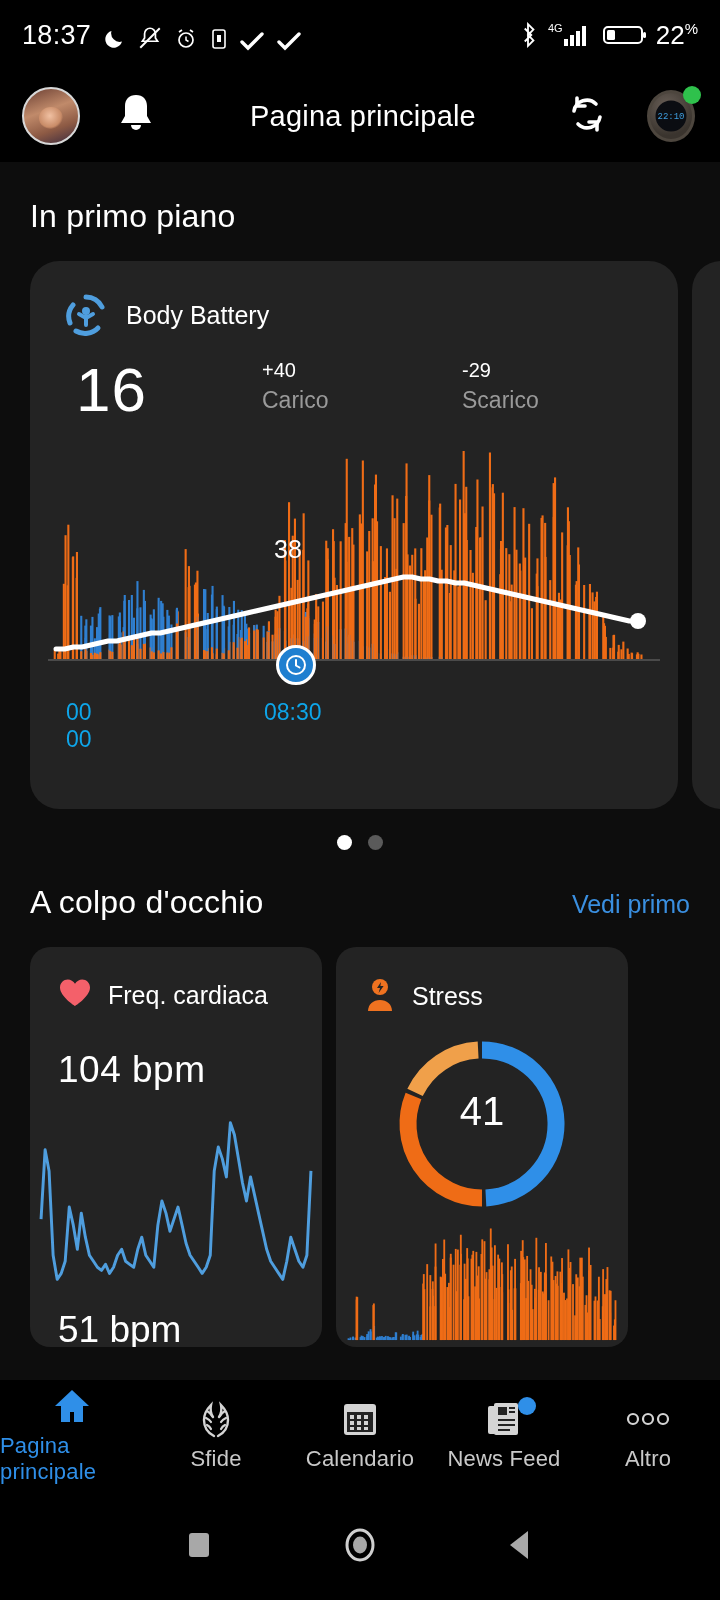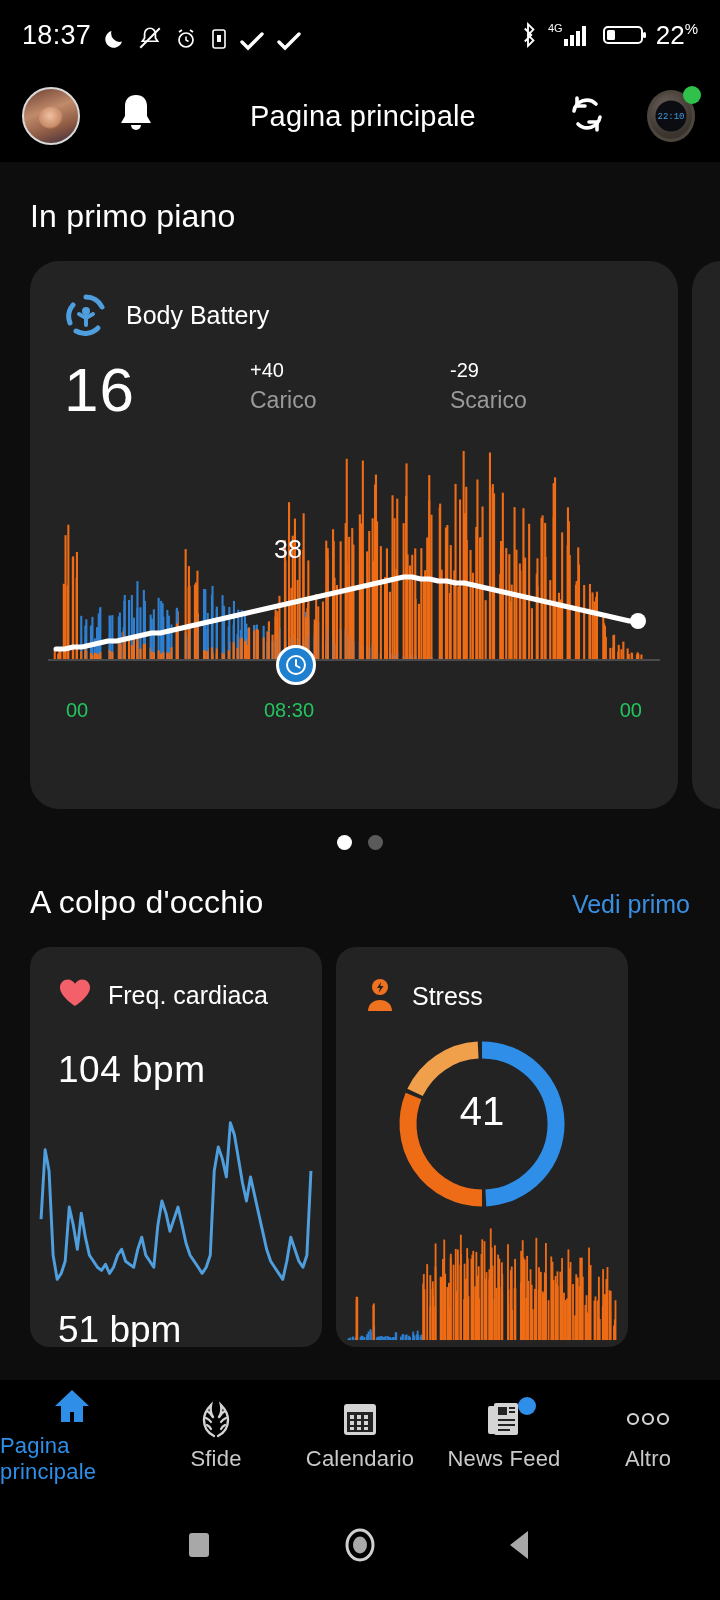--- a/index.html
+++ b/index.html
@@ -80,41 +80,41 @@
   .card {
     position:absolute; top:0; left:30px; width:648px; height:548px;
     background:#232323; border-radius:29px;
   }
   .card.peek { left:692px; width:648px; }
 
   .card-head { display:flex; align-items:center; gap:18px; padding:32px 0 0 34px; }
   .bb-icon { width:44px; height:44px; flex:none; }
   .card-head-label { font-size:25px; color:#fff; }
 
-  .bb-stats { display:flex; padding:22px 0 0 0; align-items:flex-start; }
+  .bb-stats { display:flex; padding:22px 0 0 0; align-items:flex-start;margin-left:12px; }
   .bb-main { width:220px; padding-left:34px; }
   .bb-main-val { font-size:62px; font-weight:300; line-height:1; letter-spacing:1px; }
   .bb-sub { width:200px; }
   .bb-sub-val { font-size:20px; font-weight:400; line-height:1.1; }
   .bb-sub-lbl { font-size:23px; color:#9a9a9a; margin-top:6px; }
 
   .bb-chart { position:relative; margin:30px 18px 0 18px; height:230px; }
   .bb-chart svg { display:block; }
   .bb-peak {
     position:absolute; left:226px; top:84px; font-size:25px; color:#fff;
   }
   .bb-marker {
     position:absolute; left:228px; top:194px; width:40px; height:40px;
     border-radius:50%; background:#1f7fd0; border:3px solid #fff;
     display:flex; align-items:center; justify-content:center;
   }
   .bb-axis {
     position:absolute; left:0; right:0; top:248px;
     display:flex; justify-content:space-between; padding:0 18px;
-    font-size:20px; color:#22c55e;
+    font-size:23px; color:#0ea5e9;flex-direction:column;
   }
   .bb-axis .mid { position:absolute; left:216px; }
 
   .dots { display:flex; justify-content:center; gap:16px; margin-top:26px; }
   .dot { width:15px; height:15px; border-radius:50%; background:#5a5a5a; }
   .dot.active { background:#fff; }
 
   
   .glance { display:flex; gap:14px; padding:26px 30px 0 30px; }
   .gcard {

